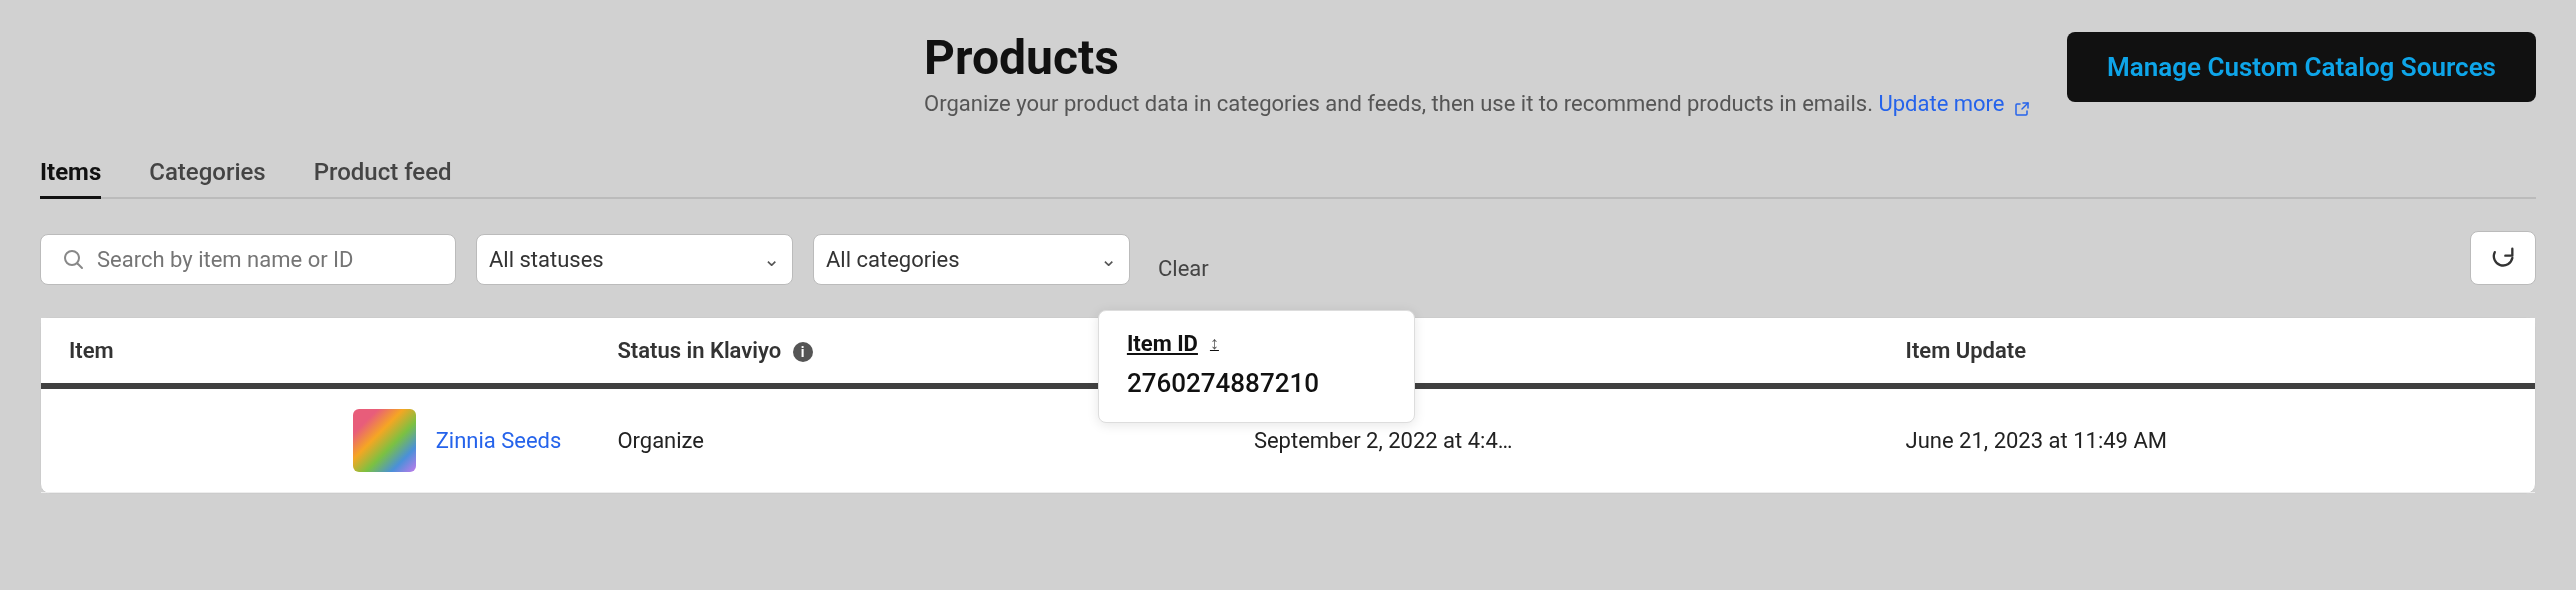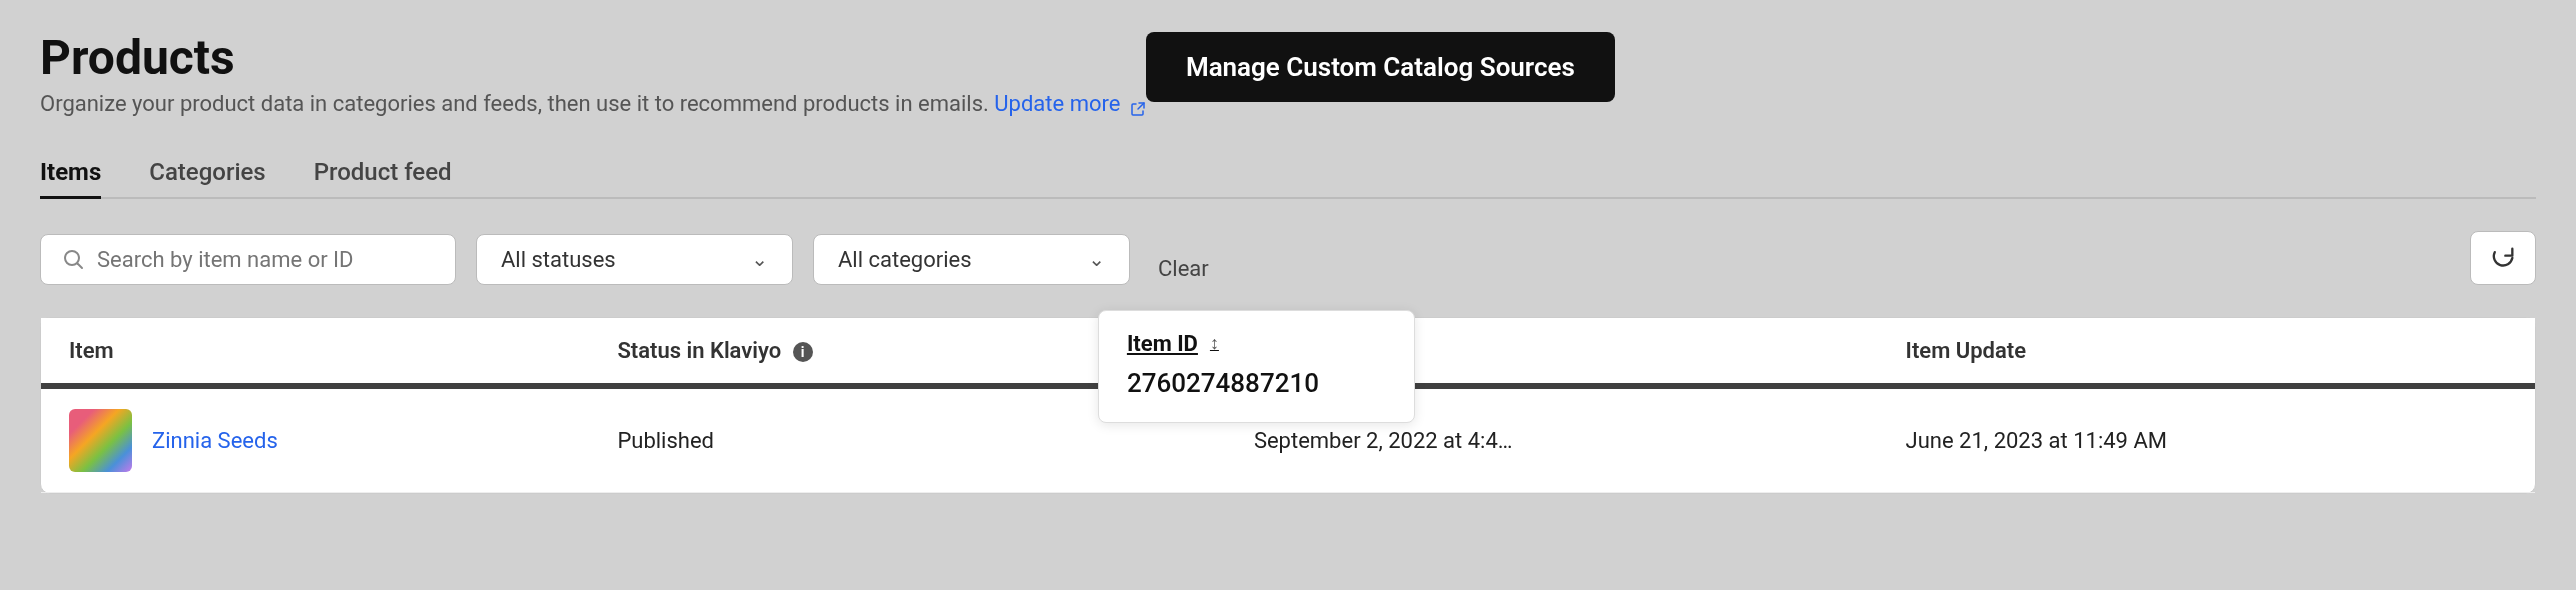--- a/index.html
+++ b/index.html
@@ -19,23 +19,24 @@
     .page-container {
       width: 2576px;
       height: 591px;
       background-color: #d1d1d1;
       padding: 32px 40px;
       position: relative;
     }
 
     .header-row {
       display: flex;
-      justify-content: flex-start;
+      justify-content: flex-end;
       align-items: flex-start;
       margin-bottom: 32px;
+      gap: 37px;
     }
 
     .header-left h1 {
       font-size: 48px;
       font-weight: 700;
       color: #111;
       line-height: 1.1;
     }
 
     .header-subtitle {
@@ -52,21 +53,21 @@
     .header-subtitle a .ext-icon {
       display: inline-block;
       width: 16px;
       height: 16px;
       margin-left: 4px;
       vertical-align: middle;
     }
 
     .manage-btn {
       background-color: #111;
-      color: #ffffff;
+      color: #0ea5e9;
       border: none;
       border-radius: 8px;
       padding: 20px 40px;
       font-size: 26px;
       font-weight: 600;
       cursor: pointer;
       white-space: nowrap;
     }
 
     .tabs-row {
@@ -125,21 +126,21 @@
       width: 100%;
     }
 
     .dropdown {
       display: flex;
       align-items: center;
       justify-content: space-between;
       background: #fff;
       border: 1.5px solid #bbb;
       border-radius: 8px;
-      padding: 12px 24px;
+      padding: 12px 12px;
       width: 317px;
       cursor: pointer;
       gap: 12px;
     }
 
     .dropdown-label {
       font-size: 22px;
       color: #333;
     }
 
@@ -260,20 +261,21 @@
       font-weight: 700;
       margin-left: 6px;
       vertical-align: middle;
       flex-shrink: 0;
     }
 
     .item-cell {
       display: flex;
       align-items: center;
       gap: 20px;
+      justify-content: flex-end;
     }
 
     .item-thumbnail {
       width: 63px;
       height: 63px;
       border-radius: 6px;
       background: linear-gradient(135deg, #e85d7a 20%, #f5a623 40%, #7bc142 60%, #4a90d9 80%, #c47aec 100%);
       flex-shrink: 0;
     }
 
@@ -397,21 +399,21 @@
         </tr>
       </thead>
       <tbody>
         <tr class="table-row">
           <td>
             <div class="item-cell">
               <div class="item-thumbnail"></div>
               <a href="#" class="item-name-link">Zinnia Seeds</a>
             </div>
           </td>
-          <td class="status-published">Published</td>
+          <td class="status-published">Organize</td>
           <td>
             
           </td>
           <td class="added-on-col">September 2, 2022 at 4:4…</td>
           <td class="last-update-col">June 21, 2023 at 11:49 AM</td>
         </tr>
       </tbody>
     </table>
   </div>
 

